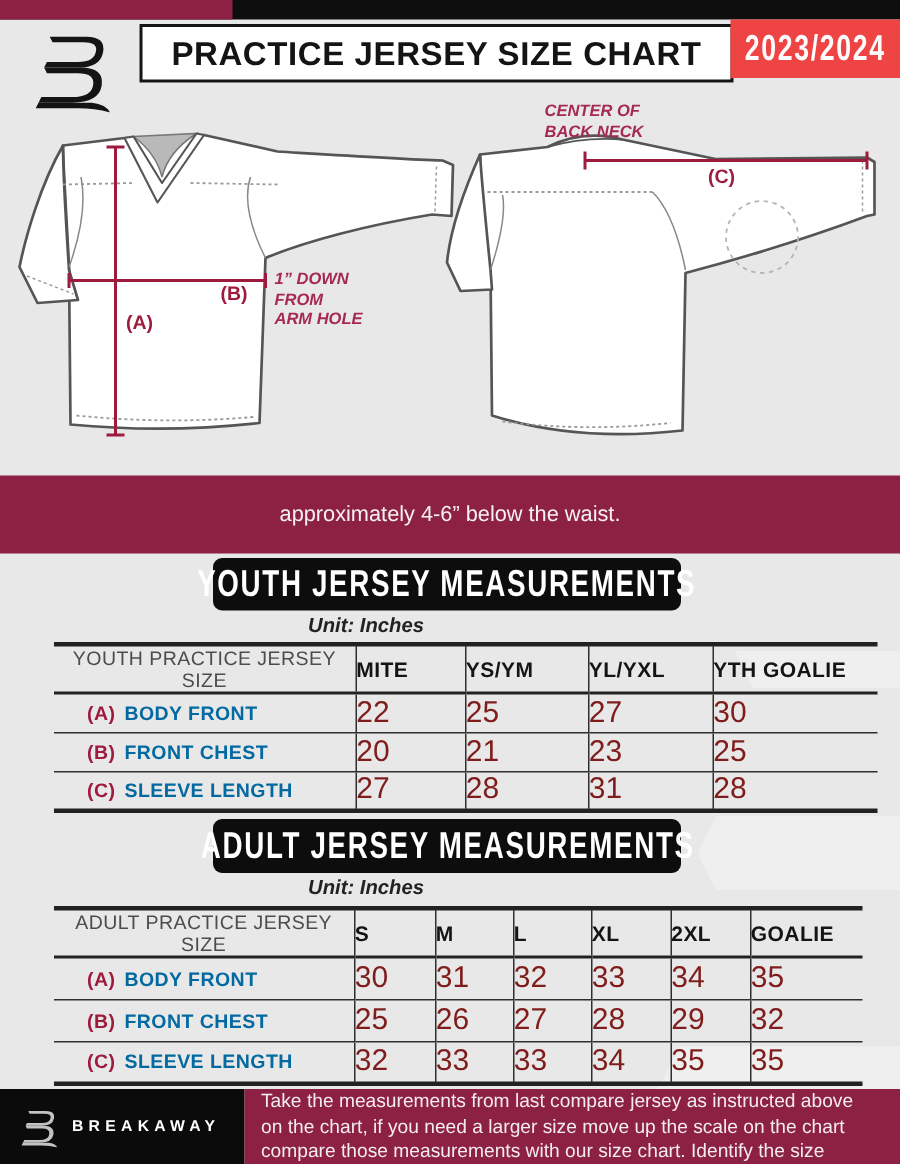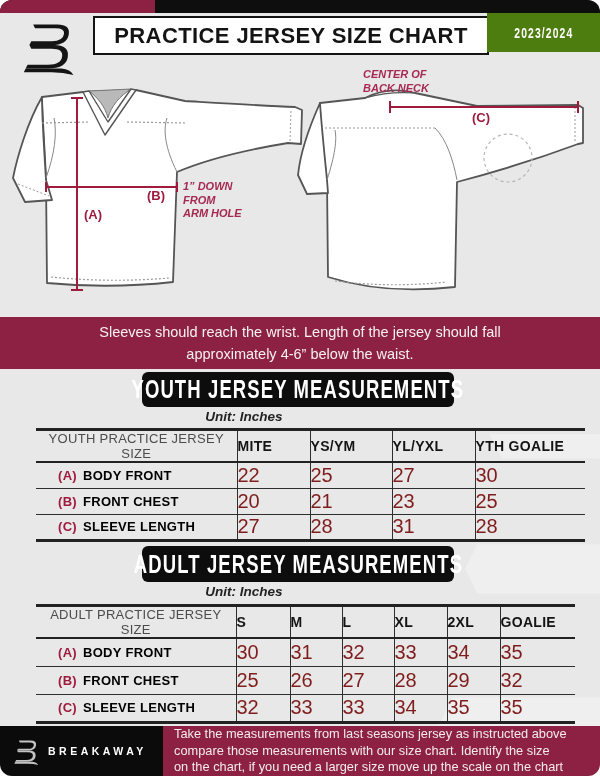--- a/index.html
+++ b/index.html
@@ -1,33 +1,33 @@
 <!DOCTYPE html>
 <html><head>
 <meta charset="utf-8">
 <style>
   html,body{margin:0;padding:0;}
   .page{
     position:relative;width:600px;height:776px;overflow:hidden;
-    background:#e9e8e8;font-family:"Liberation Sans",sans-serif;border-radius:12px;
+    background:#e9e8e8;font-family:"Liberation Sans",sans-serif;
   }
   
   .topbar{position:absolute;top:0;left:0;width:600px;height:13px;background:#0e0e0e;z-index:3;}
   .topbar-maroon{position:absolute;top:0;left:0;width:155px;height:13px;background:#8c2143;}
   
   .logo{position:absolute;left:21px;top:17px;z-index:4;}
   .title-box{
     position:absolute;left:93px;top:16px;width:392px;height:35px;background:#fff;
     border:2px solid #141414;display:flex;align-items:center;justify-content:center;z-index:4;
     font-size:22px;font-weight:bold;color:#141414;letter-spacing:.4px;white-space:nowrap;
   }
   .year-box{
-    position:absolute;left:487px;top:13px;width:113px;height:39px;background:#4d7c0f;
+    position:absolute;left:487px;top:13px;width:113px;height:39px;background:#ef4444;
     display:flex;align-items:center;justify-content:center;z-index:4;
-    color:#fdfbfb;font-size:14px;font-weight:bold;
+    color:#fdfbfb;font-size:24px;font-weight:bold;
   }
   .cond{display:inline-block;transform:scaleX(.74);white-space:nowrap;letter-spacing:1.5px;}
   
   .diagram{position:absolute;left:0;top:0;width:600px;height:317px;z-index:2;}
   .front-svg{position:absolute;left:5px;top:78px;}
   .back-svg{position:absolute;left:295px;top:60px;}
   .mlabel{position:absolute;color:#9e1b3e;font-weight:bold;font-size:13px;z-index:3;}
   .mdesc{position:absolute;color:#a5behind;z-index:3;}
   .mdesc, .mdesc div{color:#a52a52;font-weight:bold;}
   .mdesc{font-style:italic;font-size:11px;line-height:13.5px;font-weight:500;color:#a52a52;}
@@ -63,21 +63,21 @@
   table.meas tr.head td{border-bottom:2.5px solid #222;}
   table.meas tr.data td{border-bottom:1.5px solid #2e2e2e;}
   table.meas tr.data:last-child td{border-bottom:none;}
   tr.head{height:31px;}
   table.meas.youth tr.data{height:26px;}
   table.meas.adult tr.data{height:28px;}
   .colhead{font-size:13px;color:#4c4c4c;font-weight:400;text-align:center;letter-spacing:.3px;}
   .sizehead{font-size:14px;font-weight:bold;color:#141414;letter-spacing:.3px;}
   .rowlabel{padding-left:22px !important;font-size:13px;letter-spacing:.3px;}
   .rowlabel .key{color:#9e1b3e;font-weight:bold;margin-right:6px;}
-  .rowlabel .lbl{color:#000000;font-weight:600;}
+  .rowlabel .lbl{color:#0369a1;font-weight:600;}
   .val{font-size:20px;color:#7f1d1d;}
   
   .footer-black{
     position:absolute;left:0;top:726px;width:163px;height:50px;background:#0b0b0b;z-index:3;
     display:flex;align-items:center;
   }
   .footer-brand{color:#fff;font-size:10.5px;font-weight:bold;letter-spacing:3.5px;margin-left:8px;}
   .footer-maroon{
     position:absolute;left:163px;top:726px;width:437px;height:50px;background:#8c2143;z-index:3;
     color:#f4ebee;font-size:12.8px;line-height:16.4px;
@@ -183,21 +183,20 @@
       <div>ARM HOLE</div>
     </div>
     <div class="mlabel" style="left:472px;top:110px;">(C)</div>
     <div class="mdesc" style="left:363px;top:68px;">
       <div>CENTER OF</div>
       <div>BACK NECK</div>
     </div>
   </div>
 
   <div class="notice">
-    <div>Sleeves should reach the wrist. Length of the jersey should fall</div>
     <div>approximately 4-6” below the waist.</div>
   </div>
 
   <div class="banner youth">
     <span class="cond">YOUTH JERSEY MEASUREMENTS</span>
   </div>
   <div class="unit youth">Unit: Inches</div>
 
   <table class="meas youth">
     <colgroup>
@@ -298,18 +297,18 @@
     <svg width="26" height="28" viewBox="0 0 56 62" style="margin-left:14px;">
       <g fill="#c3c3c3">
         <path d="M10 8 L36 8 Q50 8 48 19 Q46 30 30 30 L6 30 L8 26 L30 26 Q42 26 43 18 Q44 12 34 12 L12 12 Z"></path>
         <path d="M6 30 L32 30 Q49 30 47 43 Q45 55 26 55 L2 55 L4 51 L26 51 Q40 51 41 42 Q42 34 30 34 L8 34 Z"></path>
         <path d="M2 55 L40 55 Q50 56 53 62 Q42 59 30 59 L0 59 Z"></path>
       </g>
     </svg>
     <span class="footer-brand">BREAKAWAY</span>
   </div>
   <div class="footer-maroon">
-    <div>Take the measurements from last seasons jersey as instructed above</div>
+    <div>Take the measurements from last compare jersey as instructed above</div>
+    <div>on the chart, if you need a larger size move up the scale on the chart</div>
     <div>compare those measurements  with our size chart. Identify the size</div>
-    <div>on the chart, if you need a larger size move up the scale on the chart</div>
   </div>
 
 </div>
 
 </body></html>

